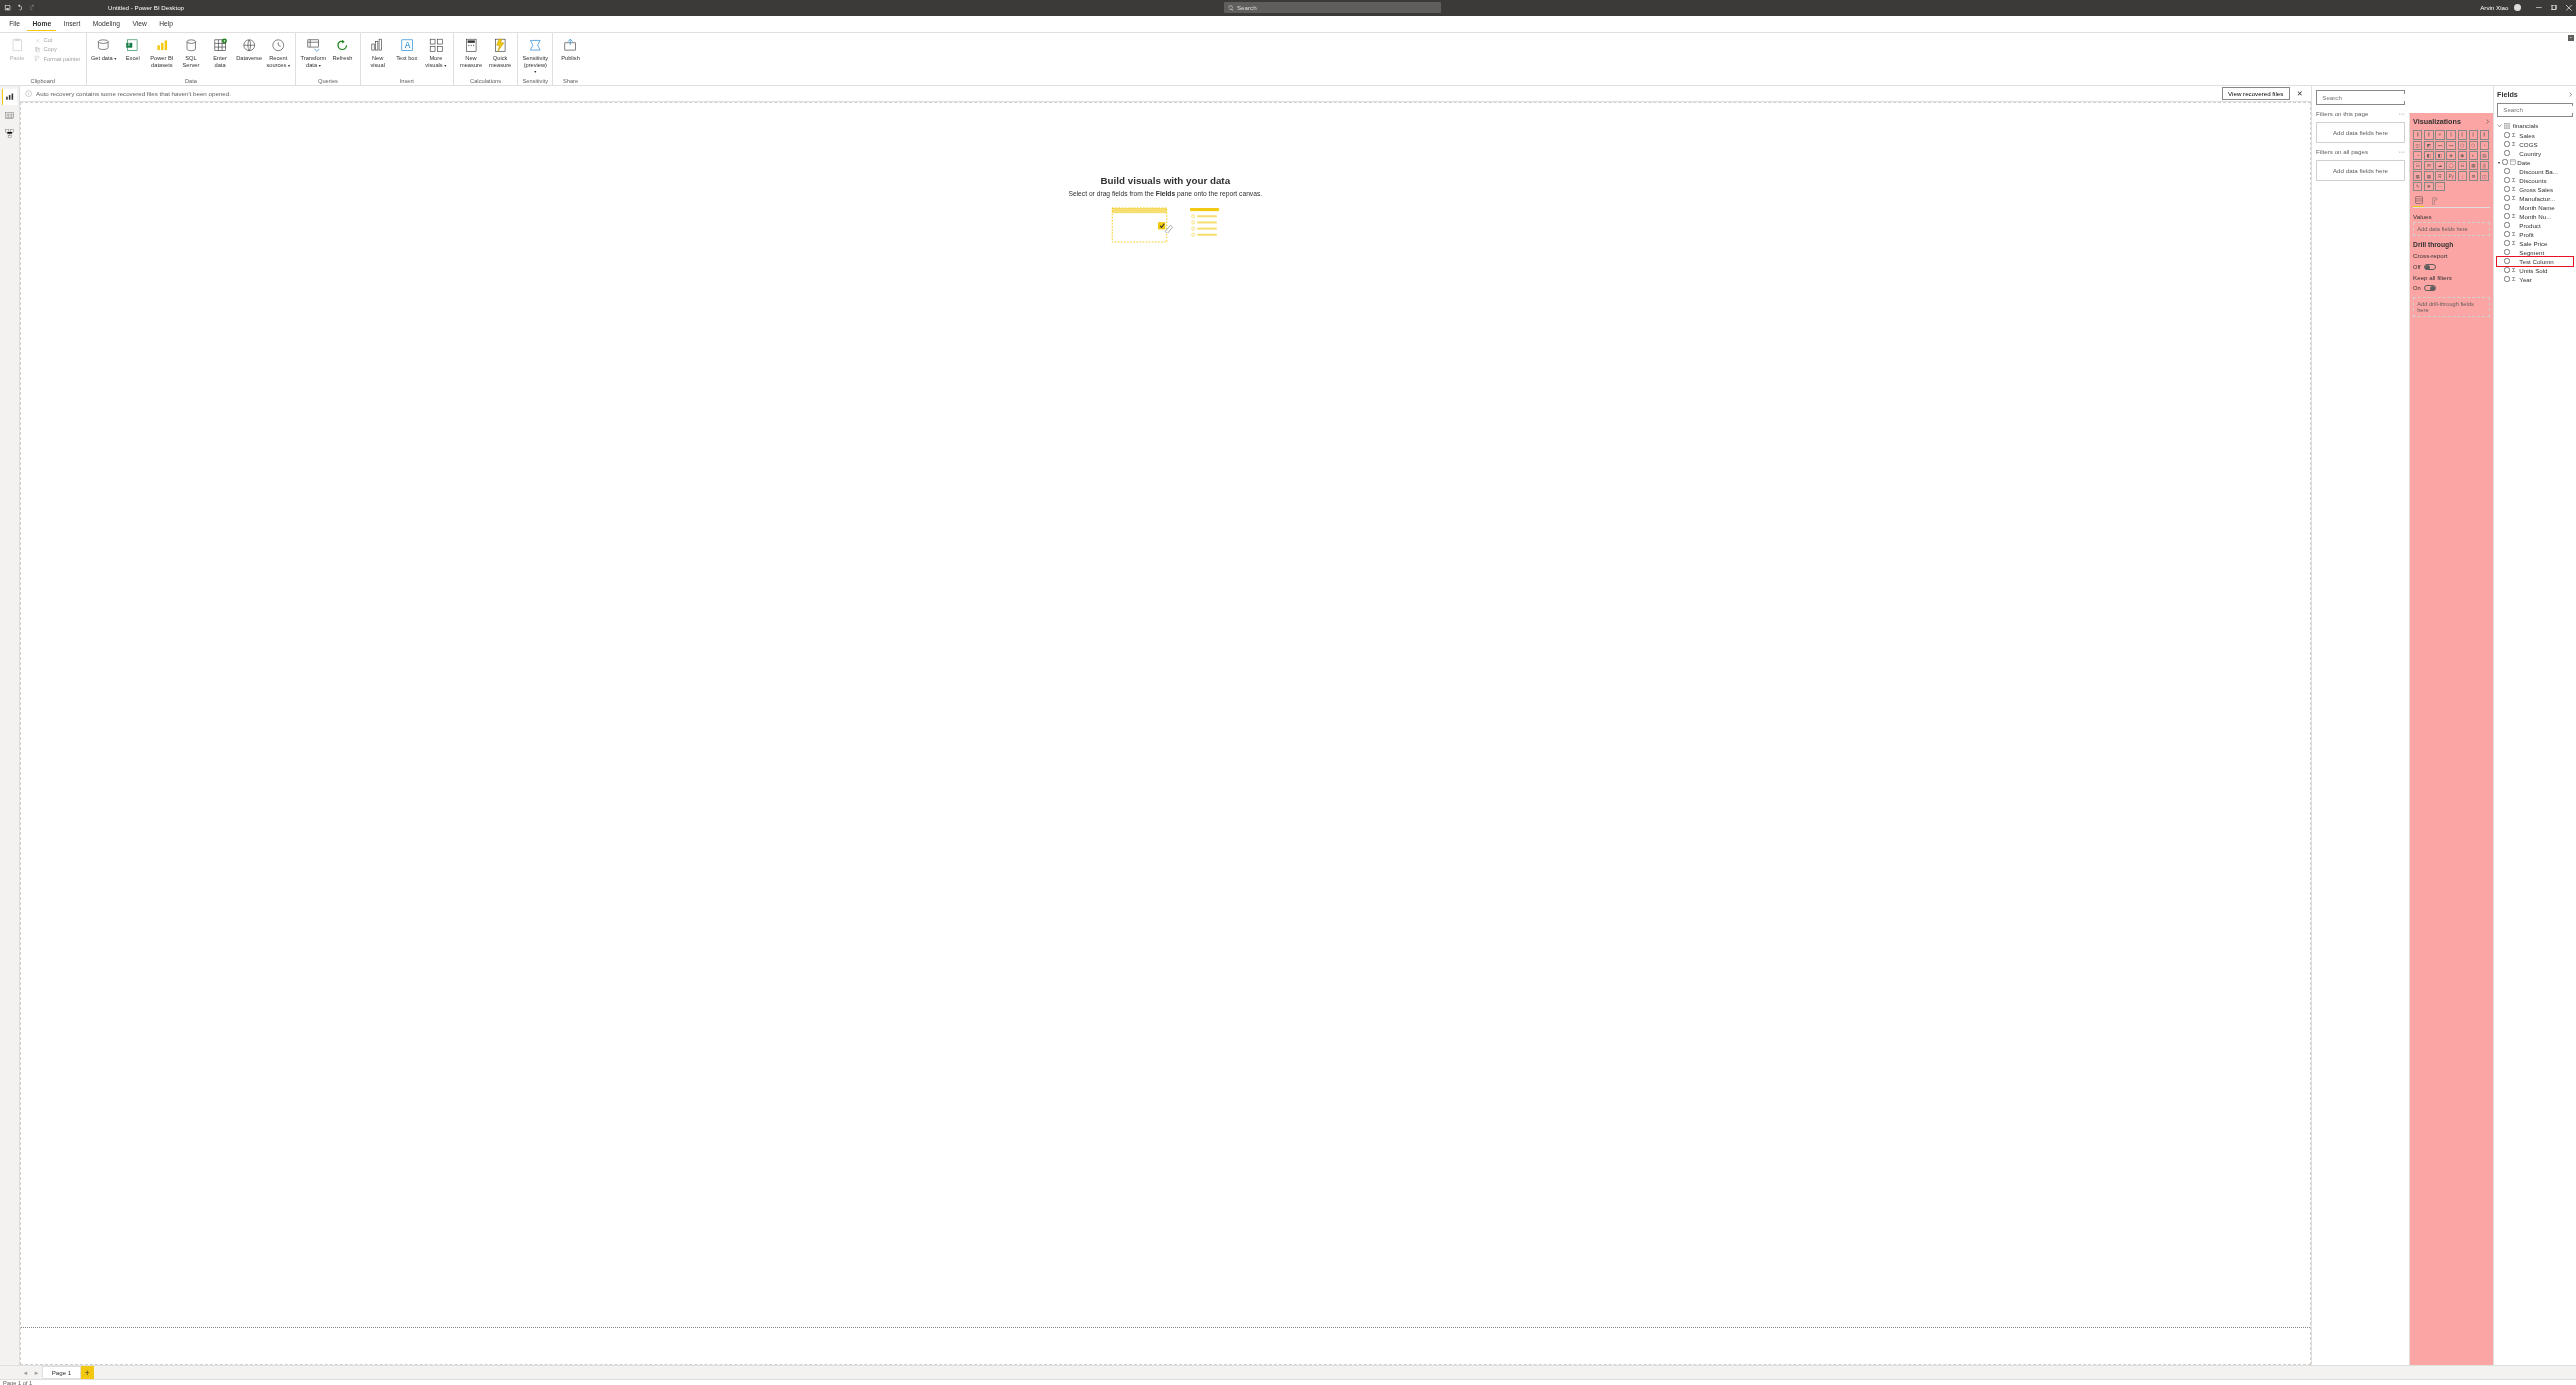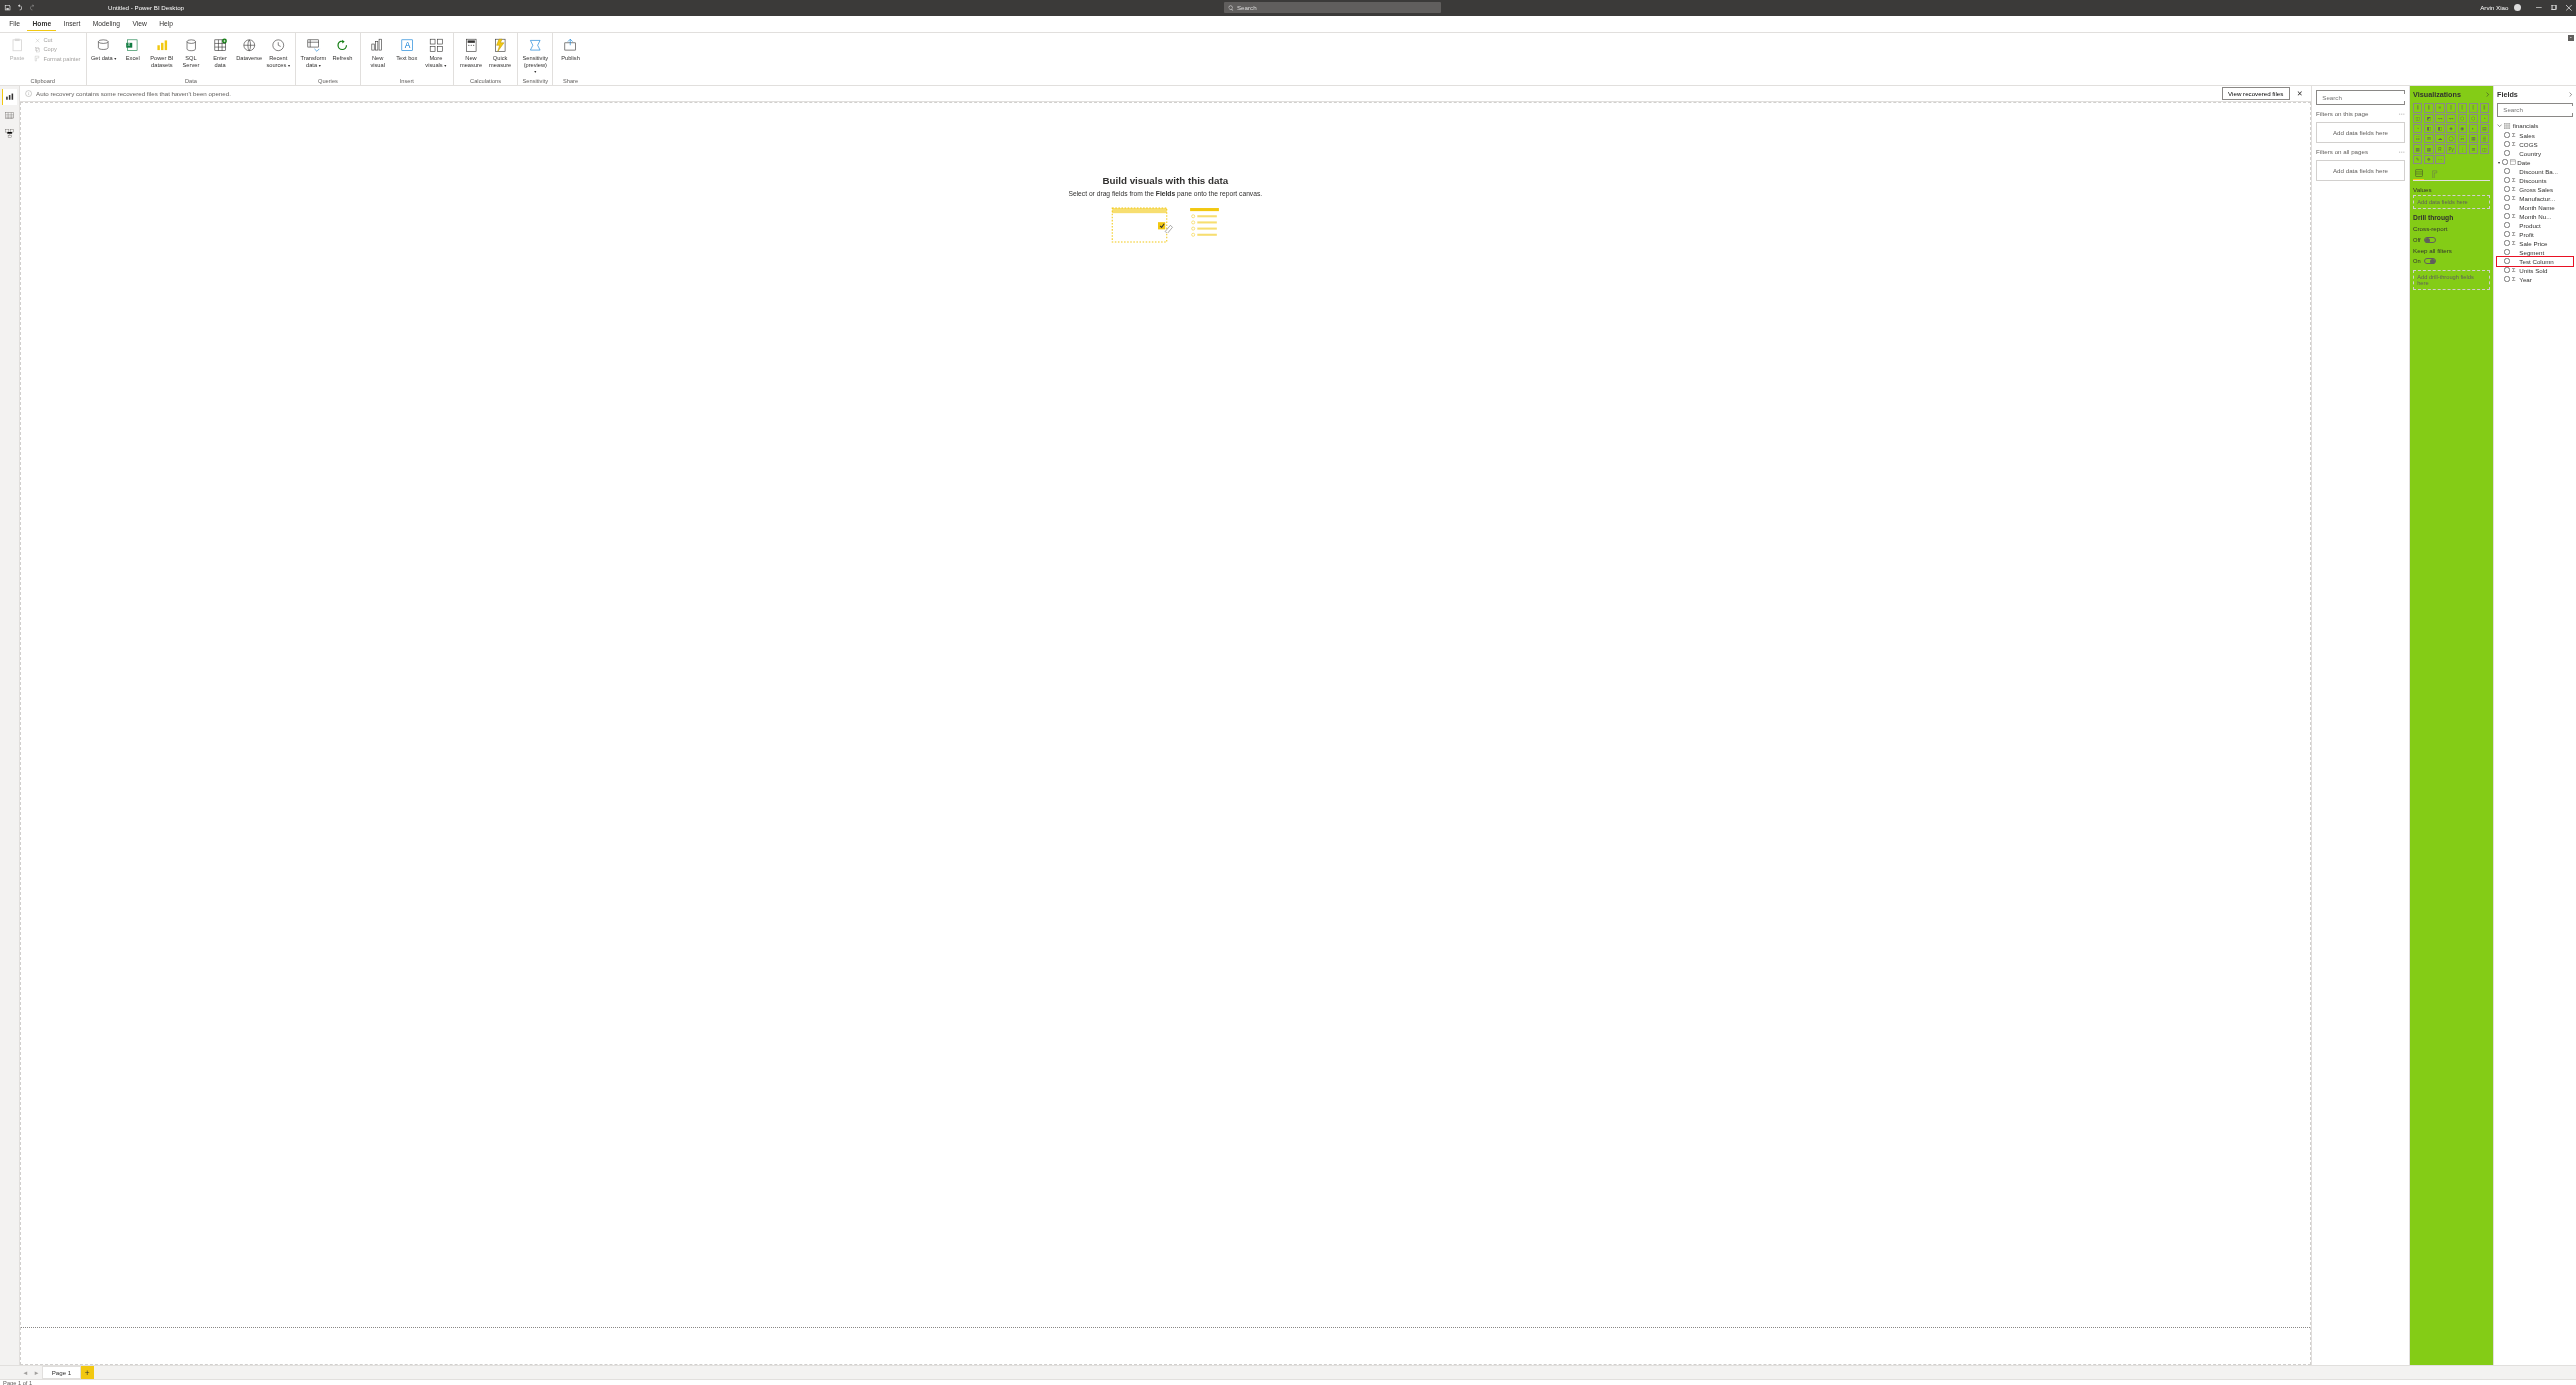--- a/index.html
+++ b/index.html
@@ -51,21 +51,21 @@
 .canvas h2 { font-size:9.8px; font-weight:600; margin-bottom:4.1px; }
 .canvas .sub { font-size:6.7px; color:#323130; margin-bottom:10.3px; }
 .canvas .sub b { font-weight:600; }
 
 .filterspane { width:98px; border-left:0.5px solid #e1dfdd; background:#fff; padding:4.1px; display:flex; flex-direction:column; gap:5.2px; }
 .filterspane .srch { border:0.5px solid #8a8886; height:14.5px; display:flex; align-items:center; padding:0 3.1px; gap:2.1px; }
 .filterspane .srch input { border:none; outline:none; flex:1; font-size:6.2px; }
 .filterspane .sect { font-size:6.2px; color:#605e5c; display:flex; justify-content:space-between; align-items:center; }
 .filterspane .drop { border:0.5px solid #d2d0ce; height:20.7px; display:flex; align-items:center; justify-content:center; font-size:6.2px; color:#605e5c; }
 
-.vizpane { width:84px; border-left:0.5px solid #e1dfdd; background:#84cc16; padding:4.1px 3.1px; display:flex; flex-direction:column; }
+.vizpane { width:84px; border-left:0.5px solid #e1dfdd; background:#fca5a5; padding:4.1px 3.1px; display:flex; flex-direction:column;margin-top:27px; }
 .panehdr { display:flex; justify-content:space-between; align-items:center; font-size:7.2px; font-weight:600; margin-bottom:4.1px; }
 .panehdr svg { width:5.2px; height:5.2px; }
 .vizgrid { display:grid; grid-template-columns:repeat(7,1fr); gap:1px; margin-bottom:4.1px; }
 .vizgrid .v { width:9.3px; height:9.3px; border:0.5px solid #8a8886; cursor:pointer; display:flex; align-items:center; justify-content:center; font-size:4.6px; color:#605e5c; }
 .vizpane .tabsrow { display:flex; gap:5.2px; margin-bottom:3.1px; border-bottom:0.5px solid #e1dfdd; }
 .vizpane .tabsrow .tb { width:11.4px; height:11.4px; cursor:pointer; display:flex; align-items:center; justify-content:center; }
 .vizpane .tabsrow .tb.active { border-bottom:1px solid #f2c811; }
 .vizpane .lbl { font-size:6.2px; margin:2.1px 0; }
 .vizpane .drop { border:0.5px dashed #d2d0ce; padding:3.1px; font-size:5.7px; color:#605e5c; }
 .vizpane .toggle { display:flex; align-items:center; gap:3.1px; font-size:5.7px; margin:2.1px 0; }
@@ -403,21 +403,21 @@
     <div class="notif">
       <svg class="info" viewBox="0 0 24 24">
           <circle cx="12" cy="12" r="10" fill="none" stroke="#605e5c"></circle>
           <path d="M12 7v2M12 11v6" stroke="#605e5c"></path>
         </svg>
       <div class="txt">Auto recovery contains some recovered files that haven't been opened.</div>
       <button class="viewbtn">View recovered files</button>
       <div class="close">✕</div>
     </div>
     <div class="canvas">
-      <h2>Build visuals with this data</h2>
+      <h2>Build visuals with your data</h2>
       <div class="sub"><span>Select or drag fields from the </span><b>Fields</b><span> pane onto the report canvas.</span></div>
       <div class="illus">
         <svg width="57" height="36" viewBox="0 0 110 70">
             <rect x="2" y="2" width="106" height="66" fill="none" stroke="#f2c811" stroke-dasharray="3,3" stroke-width="2"></rect>
             <rect x="2" y="2" width="106" height="10" fill="#f2c811" opacity=".6"></rect>
           </svg>
         <svg width="20.7" height="15.5" viewBox="0 0 40 30" style="margin-left:-20.7px">
             <rect x="0" y="10" width="14" height="14" fill="#f2c811"></rect>
             <path d="M4 17l3 3 5-7" stroke="#323130" fill="none" stroke-width="2"></path>
             <path d="M14 28l10-12 4 4-10 12z" fill="#fff" stroke="#605e5c"></path>

